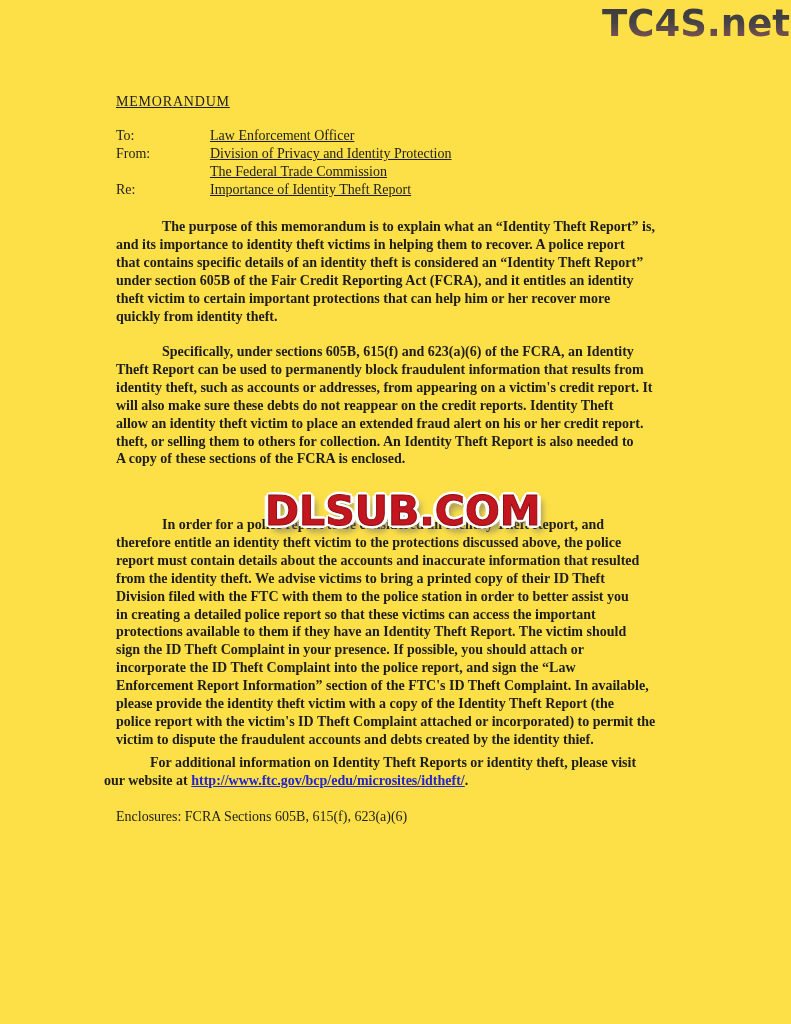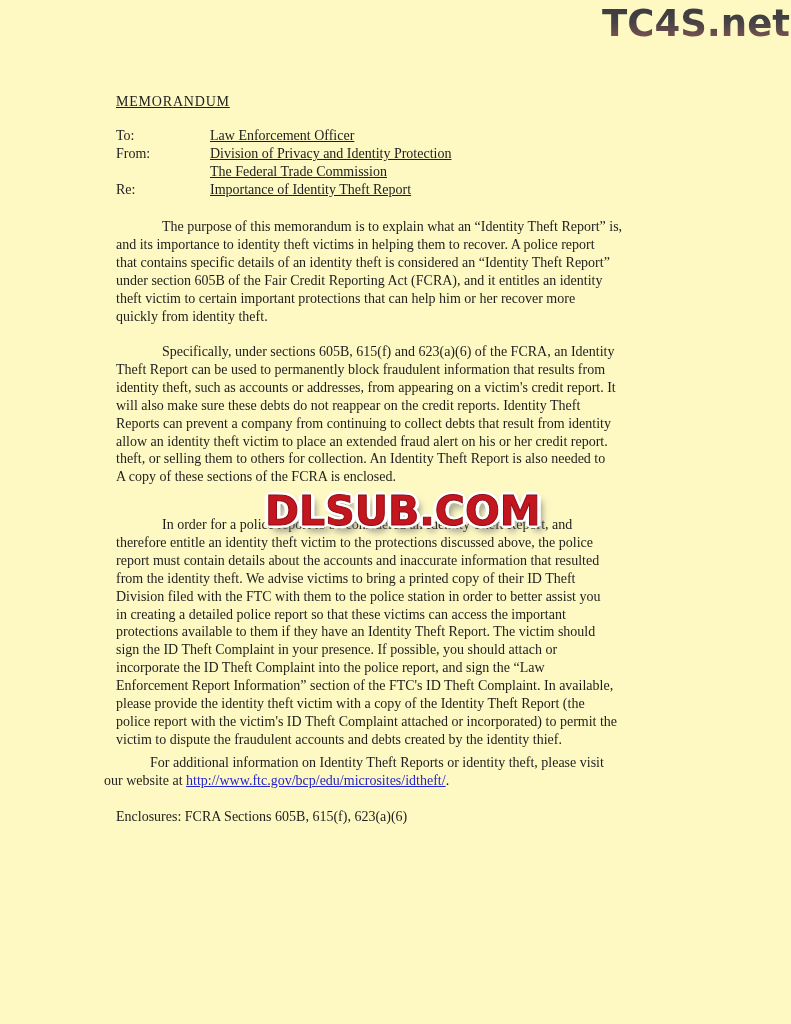--- a/index.html
+++ b/index.html
@@ -1,27 +1,27 @@
 <!DOCTYPE html>
 <html><head>
 <meta charset="utf-8">
 <style>
   * { margin:0; padding:0; box-sizing:border-box; }
   html,body { background:#ffffff; }
   .page {
     position:relative;
     width:791px; height:1024px;
-    background:#fef9c3;
+    background:#fde047;
     overflow:hidden;
     font-family:"Liberation Serif", serif;
     color:#1d1d1d;
     font-size:14px;
   }
   .abs { position:absolute; }
-  .doc-line { white-space:nowrap; line-height:17.9px; }
+  .doc-line { white-space:nowrap; line-height:17.9px;font-weight:bold; }
   .para .doc-line:first-child { text-indent:46px; }
   .doc-title {
     left:116px; top:93px;
     text-decoration:underline;
     letter-spacing:0.8px;
     line-height:17.9px;
     white-space:nowrap;
   }
   .doc-header { left:116px; top:127px; }
   .hrow { line-height:17.9px; white-space:nowrap;text-decoration:underline; }
@@ -129,21 +129,20 @@
       <div class="doc-line">under section 605B of the Fair Credit Reporting Act (FCRA), and it entitles an identity</div>
       <div class="doc-line">theft victim to certain important protections that can help him or her recover more</div>
       <div class="doc-line">quickly from identity theft.</div>
     </div>
 
   <div class="abs para p2">
       <div class="doc-line">Specifically, under sections 605B, 615(f) and 623(a)(6) of the FCRA, an Identity</div>
       <div class="doc-line">Theft Report can be used to permanently block fraudulent information that results from</div>
       <div class="doc-line">identity theft, such as accounts or addresses, from appearing on a victim's credit report. It</div>
       <div class="doc-line">will also make sure these debts do not reappear on the credit reports. Identity Theft</div>
-      <div class="doc-line">Reports can prevent a company from continuing to collect debts that result from identity</div>
       <div class="doc-line">allow an identity theft victim to place an extended fraud alert on his or her credit report.</div>
       <div class="doc-line">theft, or selling them to others for collection. An Identity Theft Report is also needed to</div>
       <div class="doc-line">A copy of these sections of the FCRA is enclosed.</div>
     </div>
 
   <div class="abs para p3">
       <div class="doc-line">In order for a police report to be considered an Identity Theft Report, and</div>
       <div class="doc-line">therefore entitle an identity theft victim to the protections discussed above, the police</div>
       <div class="doc-line">report must contain details about the accounts and inaccurate information that resulted</div>
       <div class="doc-line">from the identity theft.  We advise victims to bring a printed copy of their ID Theft</div>

